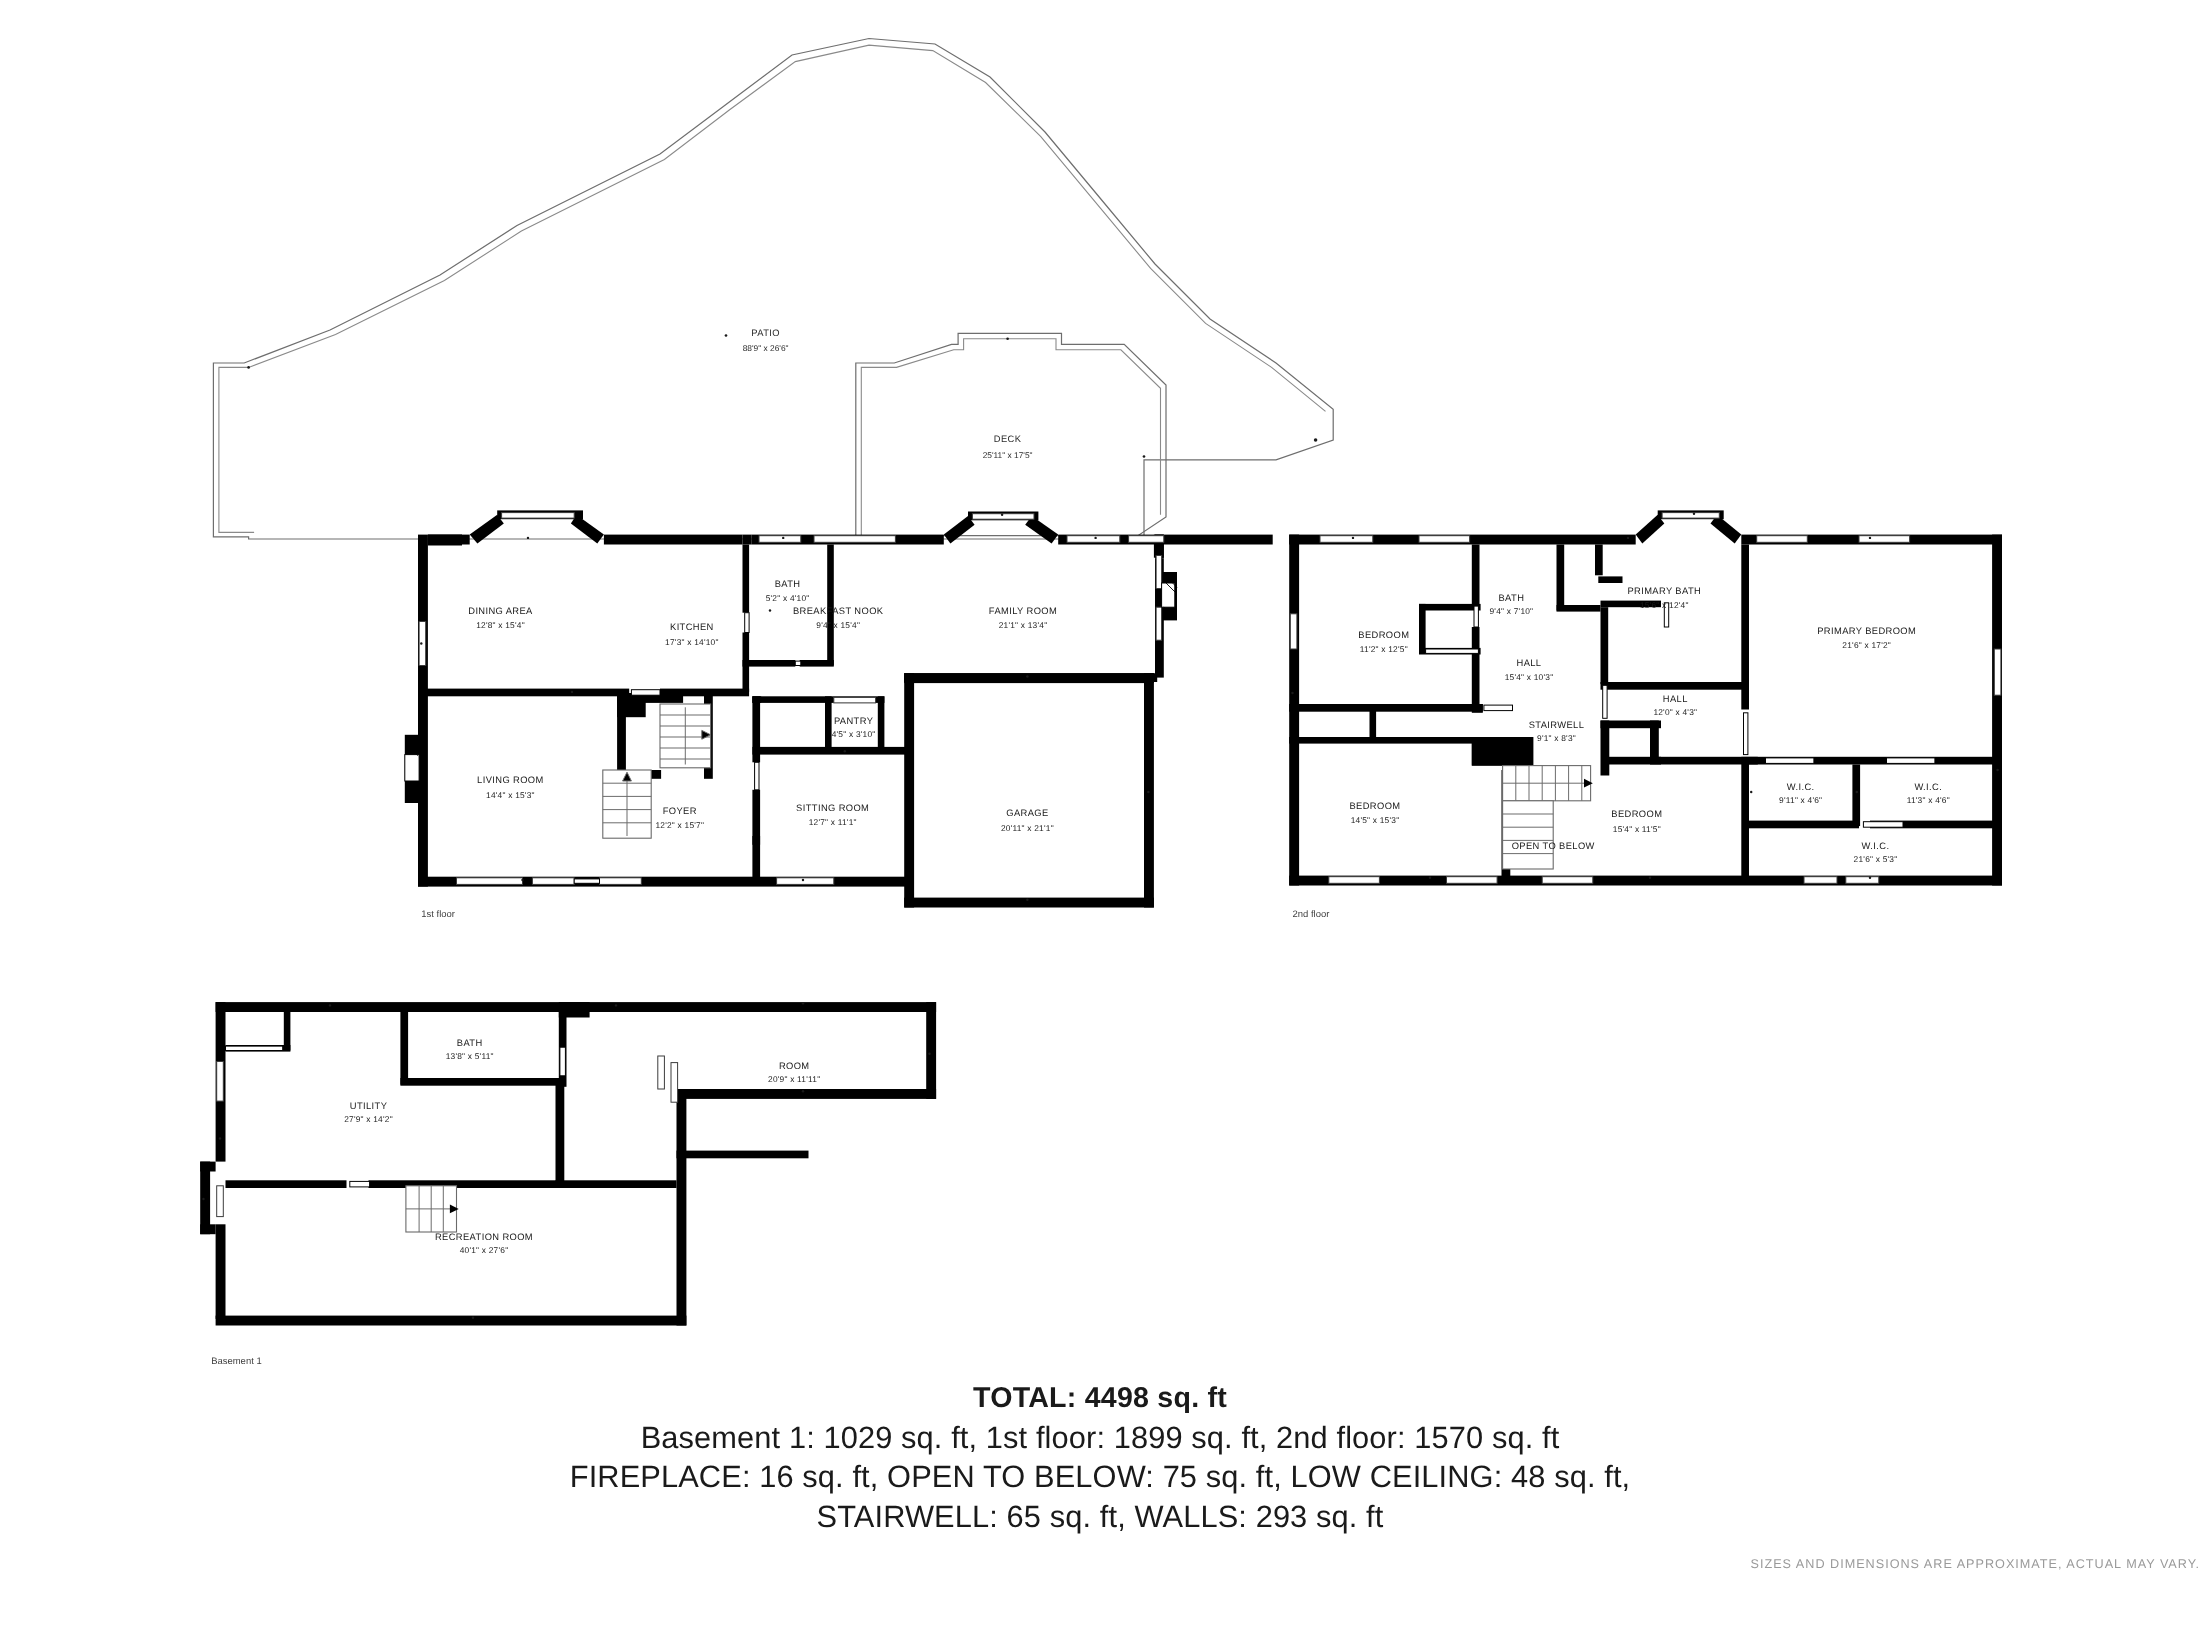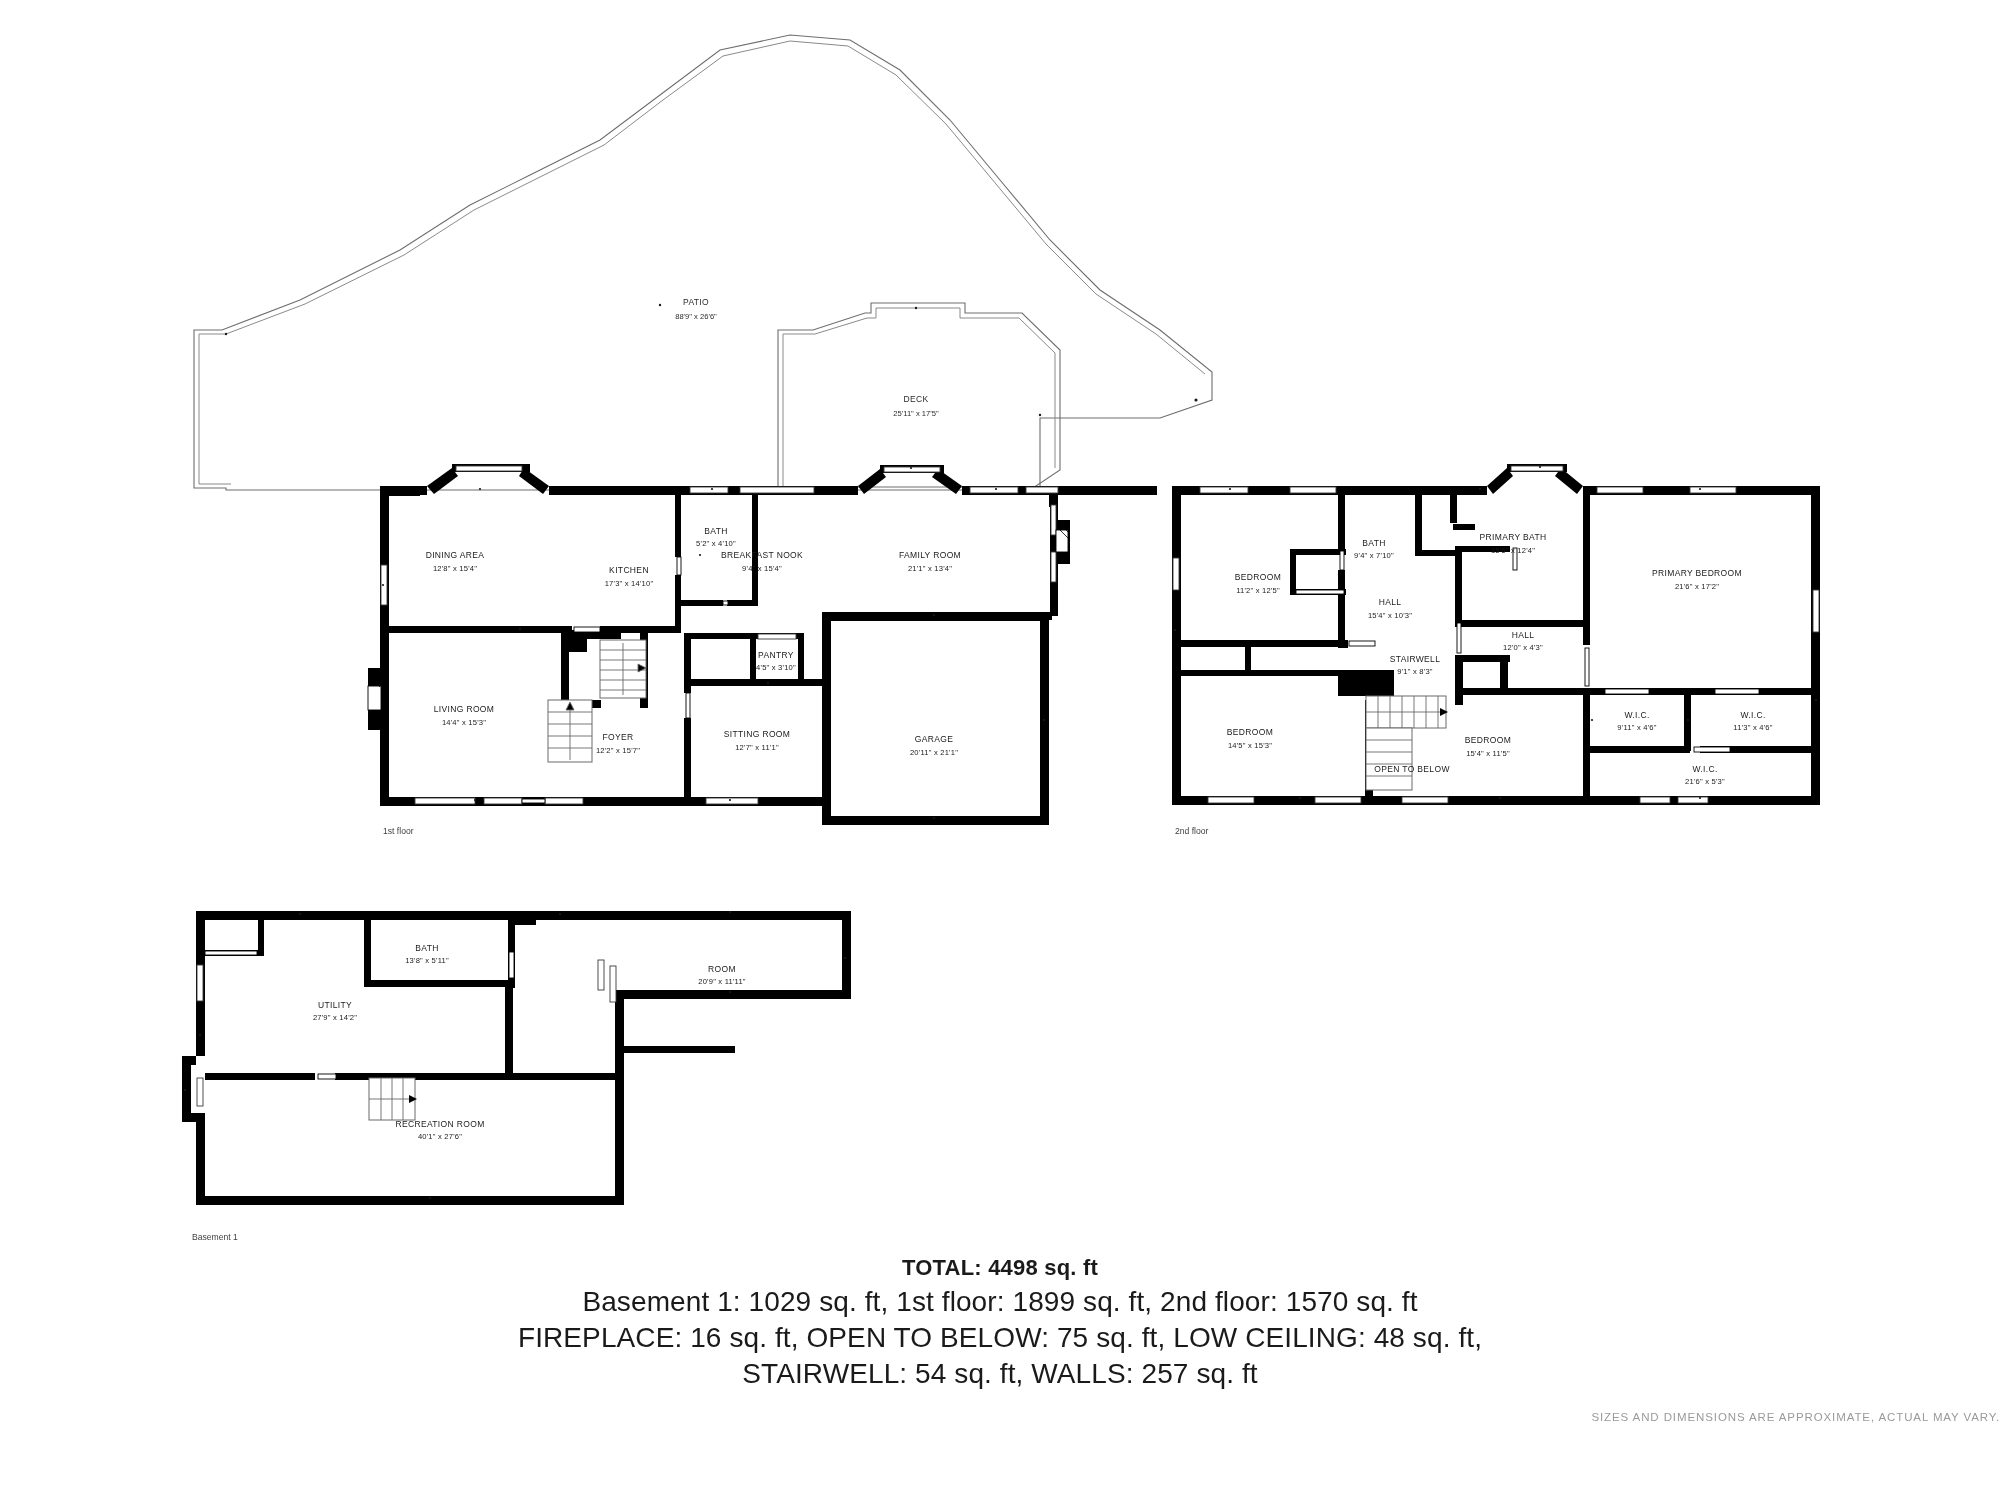--- a/index.html
+++ b/index.html
@@ -14,21 +14,21 @@
   .stair{fill:none;stroke:#6a6a6a;stroke-width:0.9;}
   .stairbox{fill:#ffffff;stroke:#6a6a6a;stroke-width:1;}
   .hatch{fill:none;stroke:#000000;stroke-width:0.8;}
   .dot{fill:#1a1a1a;}
   .rlabel{font-family:"Liberation Sans",sans-serif;font-size:8.5px;fill:#1a1a1a;text-anchor:middle;letter-spacing:0.35px;}
   .rdim{font-family:"Liberation Sans",sans-serif;font-size:7.6px;fill:#1a1a1a;text-anchor:middle;letter-spacing:0.2px;}
   .floorcap{font-family:"Liberation Sans",sans-serif;font-size:8.6px;fill:#3f3f3f;text-anchor:start;}
   .outdoorlabel{font-family:"Liberation Sans",sans-serif;font-size:8.5px;fill:#2b2b2b;text-anchor:middle;letter-spacing:0.35px;}
   .outdoordim{font-family:"Liberation Sans",sans-serif;font-size:7.6px;fill:#2b2b2b;text-anchor:middle;}
   #summary{position:absolute;left:0;top:1255px;width:2000px;text-align:center;}
-  #summary .total{font-size:22px;font-weight:bold;letter-spacing:0.2px;margin-bottom:3px;}
+  #summary .total{font-size:26px;font-weight:bold;letter-spacing:0.2px;margin-bottom:3px;}
   #summary .line{font-size:28px;line-height:1.28;letter-spacing:0.1px;}
   #summary .disclaimer{margin-top:20px;font-size:11.5px;color:#9a9a9a;letter-spacing:0.9px;text-align:right;}
 </style>
 </head>
 <body>
 
 <div id="plan-root">
 
 <svg width="2000" height="1260" viewBox="0 0 2000 1260">
 
@@ -455,17 +455,17 @@
 
     <text class="floorcap" x="192" y="1240">Basement 1</text>
   </g>
 
 </svg>
 
 <div id="summary">
   <div class="total">TOTAL: 4498 sq. ft</div>
   <div class="line">Basement 1: 1029 sq. ft, 1st floor: 1899 sq. ft, 2nd floor: 1570 sq. ft</div>
   <div class="line">FIREPLACE: 16 sq. ft, OPEN TO BELOW: 75 sq. ft, LOW CEILING: 48 sq. ft,</div>
-  <div class="line">STAIRWELL: 54 sq. ft, WALLS: 257 sq. ft</div>
+  <div class="line">STAIRWELL: 65 sq. ft, WALLS: 293 sq. ft</div>
   <div class="disclaimer">SIZES AND DIMENSIONS ARE APPROXIMATE, ACTUAL MAY VARY.</div>
 </div>
 
 </div>
 
 </body></html>

